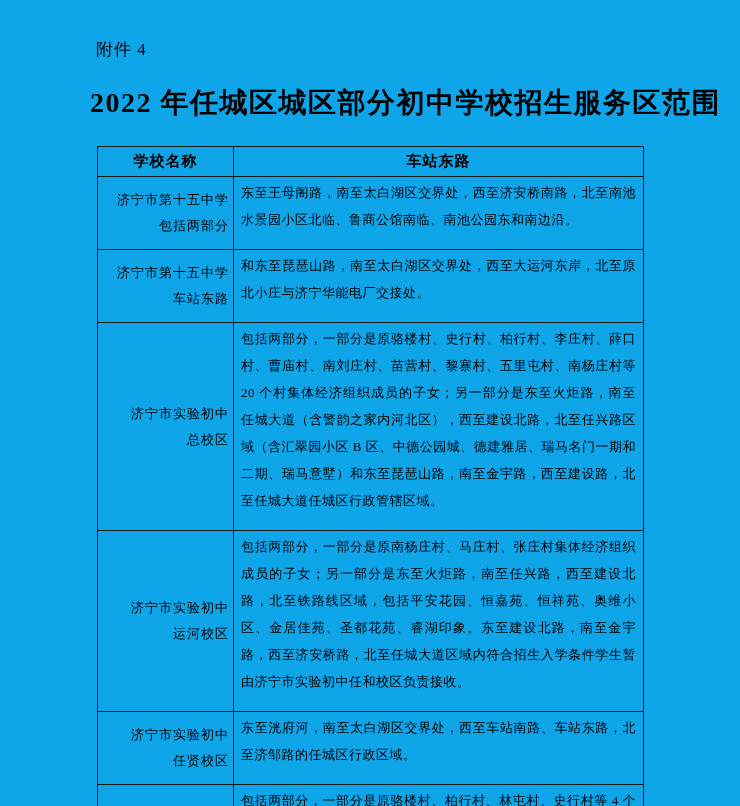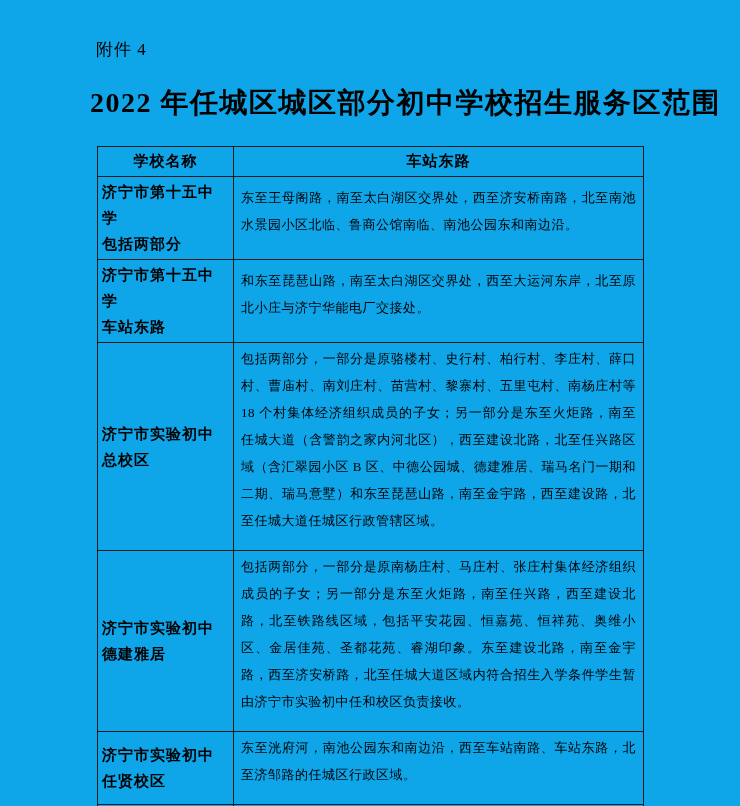--- a/index.html
+++ b/index.html
@@ -52,26 +52,25 @@
     font-family: "Liberation Sans", "DejaVu Sans", sans-serif;
     font-weight: bold;
     font-size: 15px;
     height: 30px;
     text-align: center;
     letter-spacing: 1px;
   }
   col.col-school { width: 136px; }
   col.col-area   { width: 410px; }
   td.school-cell {
-    text-align: left;
-    font-size: 15px;
+    text-align: right;
+    font-size: 13px;
     line-height: 26px;
     letter-spacing: 1px;
     padding: 2px 4px;
-    font-weight: bold;
   }
   td.area-cell {
     font-size: 13px;
     line-height: 27px;
     padding: 2px 7px 16px 7px;
     text-align: justify;
     letter-spacing: 0.5px;
   }
 </style>
 </head>
@@ -107,35 +106,35 @@
           <div>济宁市第十五中学</div>
           <div>车站东路</div>
         </td>
         <td class="area-cell">和东至琵琶山路，南至太白湖区交界处，西至大运河东岸，北至原北小庄与济宁华能电厂交接处。</td>
       </tr>
       <tr>
         <td class="school-cell">
           <div>济宁市实验初中</div>
           <div>总校区</div>
         </td>
-        <td class="area-cell">包括两部分，一部分是原骆楼村、史行村、柏行村、李庄村、薛口村、曹庙村、南刘庄村、苗营村、黎寨村、五里屯村、南杨庄村等 18 个村集体经济组织成员的子女；另一部分是东至火炬路，南至任城大道（含警韵之家内河北区），西至建设北路，北至任兴路区域（含汇翠园小区 B 区、中德公园城、德建雅居、瑞马名门一期和二期、瑞马意墅）和东至琵琶山路，南至金宇路，西至建设路，北至任城大道任城区行政管辖区域。</td>
+        <td class="area-cell">包括两部分，一部分是原骆楼村、史行村、柏行村、李庄村、薛口村、曹庙村、南刘庄村、苗营村、黎寨村、五里屯村、南杨庄村等 20 个村集体经济组织成员的子女；另一部分是东至火炬路，南至任城大道（含警韵之家内河北区），西至建设北路，北至任兴路区域（含汇翠园小区 B 区、中德公园城、德建雅居、瑞马名门一期和二期、瑞马意墅）和东至琵琶山路，南至金宇路，西至建设路，北至任城大道任城区行政管辖区域。</td>
       </tr>
       <tr>
         <td class="school-cell">
           <div>济宁市实验初中</div>
-          <div>德建雅居</div>
+          <div>运河校区</div>
         </td>
         <td class="area-cell">包括两部分，一部分是原南杨庄村、马庄村、张庄村集体经济组织成员的子女；另一部分是东至火炬路，南至任兴路，西至建设北路，北至铁路线区域，包括平安花园、恒嘉苑、恒祥苑、奥维小区、金居佳苑、圣都花苑、睿湖印象。东至建设北路，南至金宇路，西至济安桥路，北至任城大道区域内符合招生入学条件学生暂由济宁市实验初中任和校区负责接收。</td>
       </tr>
       <tr>
         <td class="school-cell">
           <div>济宁市实验初中</div>
           <div>任贤校区</div>
         </td>
-        <td class="area-cell">东至洸府河，南池公园东和南边沿，西至车站南路、车站东路，北至济邹路的任城区行政区域。</td>
+        <td class="area-cell">东至洸府河，南至太白湖区交界处，西至车站南路、车站东路，北至济邹路的任城区行政区域。</td>
       </tr>
       <tr>
         <td class="school-cell">
           
           
         </td>
         <td class="area-cell">包括两部分，一部分是原骆楼村、柏行村、林屯村、史行村等 4 个村集体经济组织成员的子女；另一部分是东至洸府河，南至任城大道，西至火炬路，北至铁路线的任城区行政区域，包括柏行小区、龙翔御庭、鸿泰新苑、龙翔御苑、龙翔御书房、紫荆城公寓、北城国际、明苑小区、任兴 1 号、明苑康居、汇鑫小区、富豪佳苑、富豪佳苑南区。</td>
       </tr>
     </tbody>
   </table>

